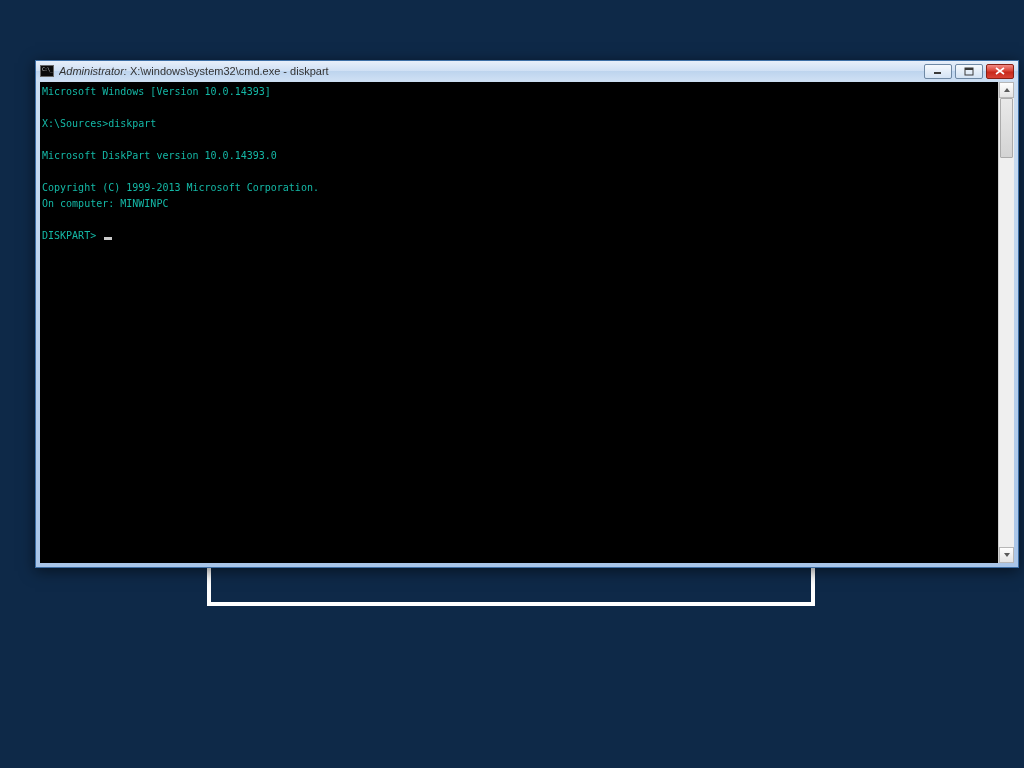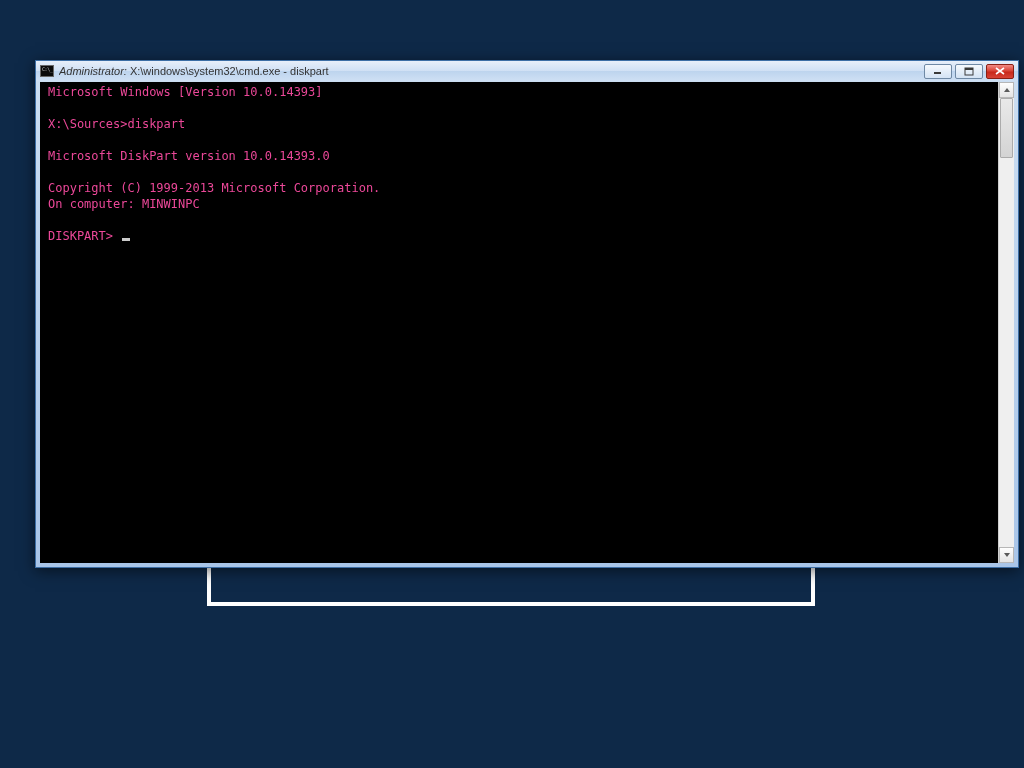--- a/index.html
+++ b/index.html
@@ -93,25 +93,25 @@
     .client {
       position: absolute;
       left: 4px; right: 4px; top: 21px; bottom: 4px;
       background: #000;
       display: flex;
     }
 
     .terminal {
       flex: 1;
       font-family: Consolas, "Lucida Console", monospace;
-      font-size: 12px;
+      font-size: 10px;
       line-height: 16px;
-      color: #ec4899;
+      color: #14b8a6;
       white-space: pre;
-      padding: 2px 8px;
+      padding: 2px 2px;
       overflow: hidden;
     }
 
     .scrollbar {
       width: 16px;
       background: #efefef;
       border-left: 1px solid #cfcfcf;
       display: flex;
       flex-direction: column;
     }

